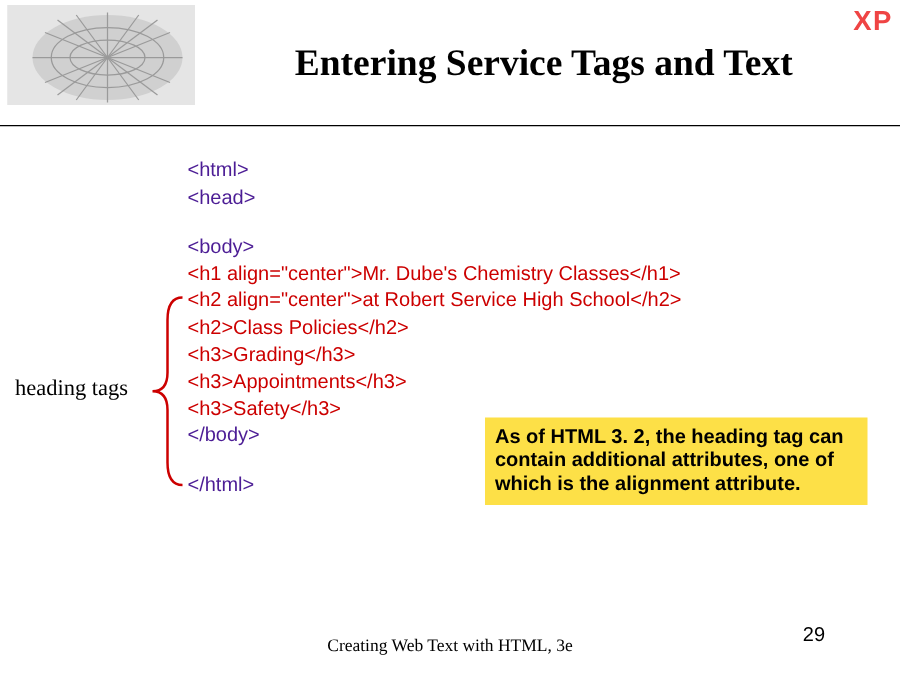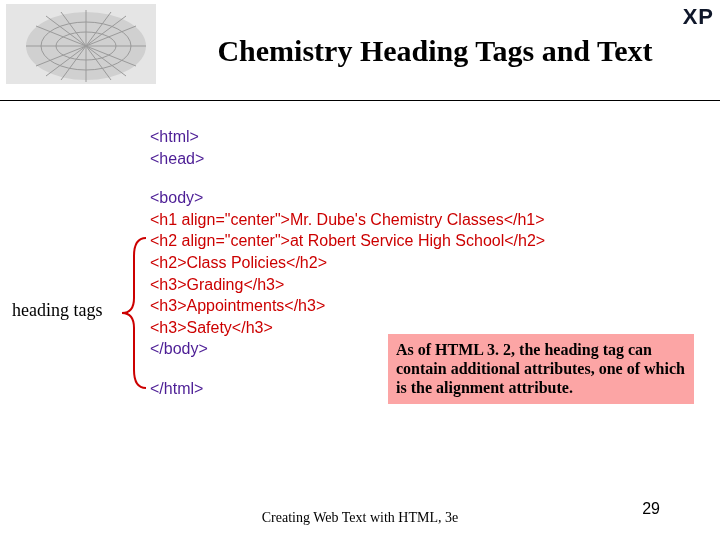--- a/index.html
+++ b/index.html
@@ -41,21 +41,21 @@
     font-weight: bold;
     text-align: center;
     font-family: "Times New Roman", Times, serif;
   }
   .xp-badge {
     position: absolute;
     top: 4px;
     right: 6px;
     font-size: 22px;
     font-weight: bold;
-    color: #0f172a;
+    color: #ef4444;
     font-family: Arial, Helvetica, sans-serif;
     letter-spacing: 1px;
   }
   .code-area {
     position: absolute;
     top: 126px;
     left: 150px;
     font-family: "Comic Sans MS", "Chalkboard", "Trebuchet MS", sans-serif;
     font-size: 16px;
     line-height: 1.35;
@@ -75,24 +75,24 @@
     top: 236px;
     left: 120px;
     width: 30px;
     height: 154px;
   }
   .callout {
     position: absolute;
     top: 334px;
     left: 388px;
     width: 290px;
-    background: #fca5a5;
+    background: #fde047;
     padding: 6px 8px;
     font-size: 16px;
-    font-family: Liberation Serif, serif;
+    font-family: Liberation Sans, sans-serif;
     line-height: 1.2;
   }
   .callout b { font-weight: bold; }
   .footer {
     position: absolute;
     bottom: 14px;
     left: 0;
     right: 0;
     text-align: center;
     font-size: 14px;
@@ -124,21 +124,21 @@
           <path d="M40 12 L120 72"></path>
           <path d="M40 72 L120 12"></path>
           <path d="M55 8 L105 76"></path>
           <path d="M55 76 L105 8"></path>
           <path d="M80 6 L80 78"></path>
           <ellipse cx="80" cy="42" rx="45" ry="24"></ellipse>
           <ellipse cx="80" cy="42" rx="30" ry="14"></ellipse>
         </g>
       </svg>
     </div>
-    <div class="slide-title">Chemistry Heading Tags and Text</div>
+    <div class="slide-title">Entering Service Tags and Text</div>
     <div class="xp-badge">XP</div>
   </div>
 
   <div class="code-area">
     <div class="blk">&lt;html&gt;</div>
     <div class="blk">&lt;head&gt;</div>
     <div style="height:18px"></div>
     <div class="blk">&lt;body&gt;</div>
     <div class="red">&lt;h1 align="center"&gt;Mr. Dube's Chemistry Classes&lt;/h1&gt;</div>
     <div class="red">&lt;h2 align="center"&gt;at Robert Service High School&lt;/h2&gt;</div>

